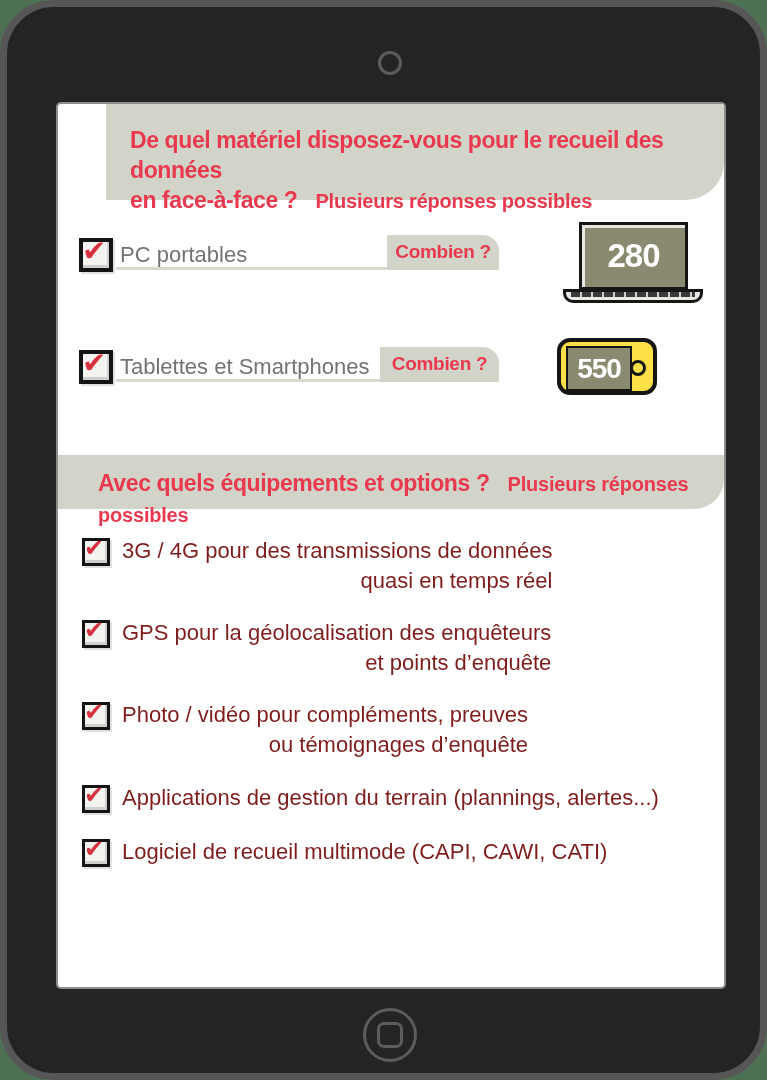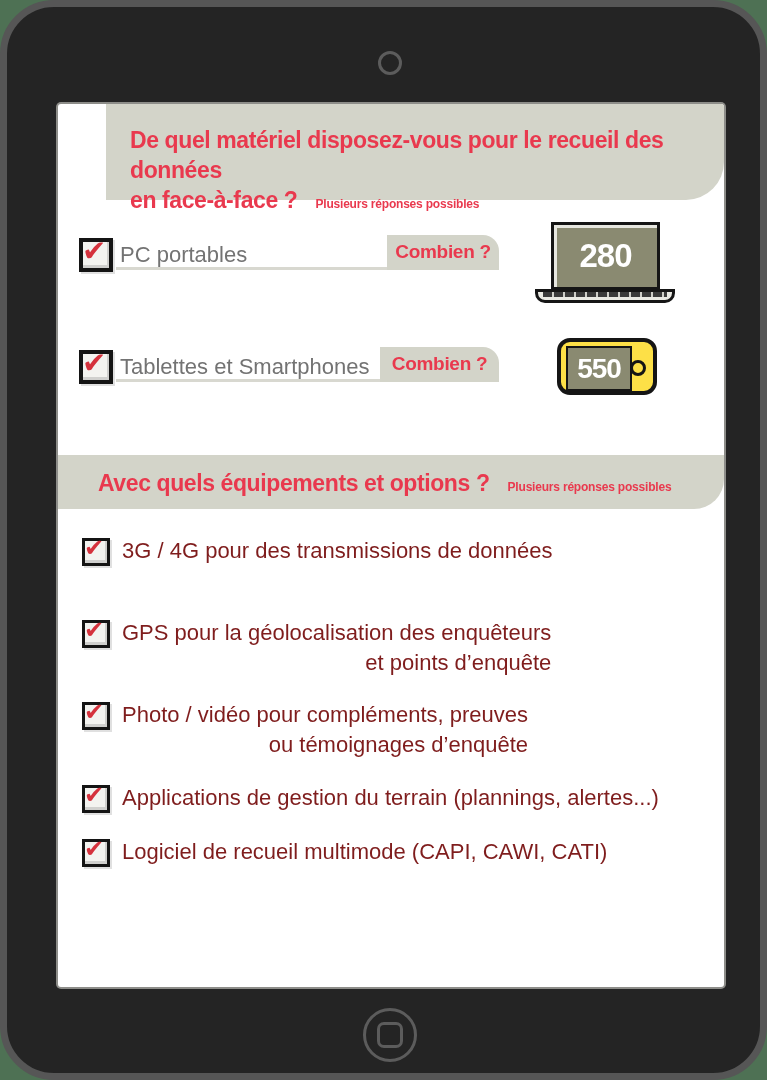--- a/index.html
+++ b/index.html
@@ -34,21 +34,21 @@
     overflow:hidden;
   }
   
   .qhead{
     position:absolute;left:0;right:0;background:#d3d4c9;
     color:#e9394e;box-sizing:border-box;
   }
   .qhead1{top:0;height:96px;border-radius:0 0 38px 0;padding:21px 0 0 24px;margin-left:48px;}
   .qhead2{top:351px;height:54px;border-radius:0 0 30px 0;padding:13px 0 0 40px;}
   .qtitle{font-size:23px;font-weight:bold;letter-spacing:-0.4px;line-height:30px;}
-  .qsub{font-size:12px;font-weight:bold;letter-spacing:-0.2px;margin-left:12px;}
+  .qsub{font-size:20px;font-weight:bold;letter-spacing:-0.2px;margin-left:12px;}
   
   .cb{
     position:absolute;box-sizing:border-box;background:#f3f3f0;
     border:4px solid #141414;
     box-shadow:inset -2px -3px 0 rgba(0,0,0,.14), 2px 2px 0 rgba(0,0,0,.12);
   }
   .cb.big{width:34px;height:34px;}
   .cb.small{width:28px;height:28px;border-width:3px;}
   .cb .check{
     position:absolute;color:#d5323d;font-weight:bold;
@@ -60,21 +60,21 @@
   .row-label{
     position:absolute;font-size:22px;color:#737373;white-space:nowrap;
   }
   .underline{position:absolute;height:3px;background:#d8d8d0;}
   .combien-tab{
     position:absolute;background:#d3d4c9;border-radius:0 16px 0 0;
     color:#e9394e;font-size:19px;font-weight:bold;letter-spacing:-0.3px;
     box-sizing:border-box;text-align:center;
   }
   
-  .laptop{position:absolute;}
+  .laptop{position:absolute;margin-left:28px;}
   .laptop-lid{
     position:relative;width:103px;height:62px;box-sizing:content-box;
     border:3px solid #151515;background:#8a8a71;
     box-shadow:inset 3px 3px 0 #e7e7e0;
     display:flex;align-items:center;justify-content:center;
   }
   .device-count{
     color:#ffffff;font-size:33px;font-weight:bold;letter-spacing:-1px;
   }
   .laptop-base{
@@ -162,20 +162,21 @@
         <span class="qsub">Plusieurs réponses possibles</span>
       </div>
     </div>
 
     <div class="opt" style="top:434px;">
       <span class="cb small">
         <span class="check">✔</span>
       </span>
       <div class="opt-text">
         <span>3G / 4G pour des transmissions de données</span><br>
+        <span>quasi en temps réel</span>
       </div>
     </div>
 
     <div class="opt" style="top:516px;">
       <span class="cb small">
         <span class="check">✔</span>
       </span>
       <div class="opt-text">
         <span>GPS pour la géolocalisation des enquêteurs</span><br>
         <span>et points d’enquête</span>

